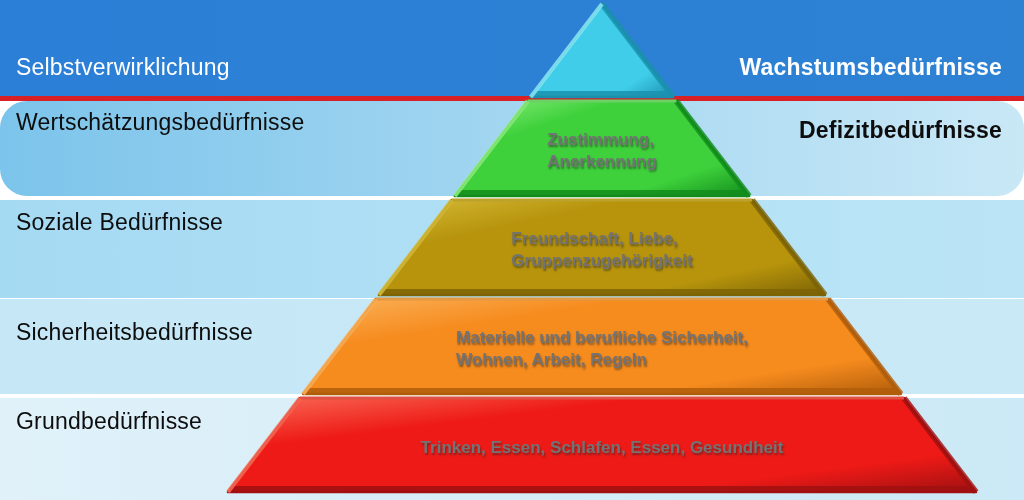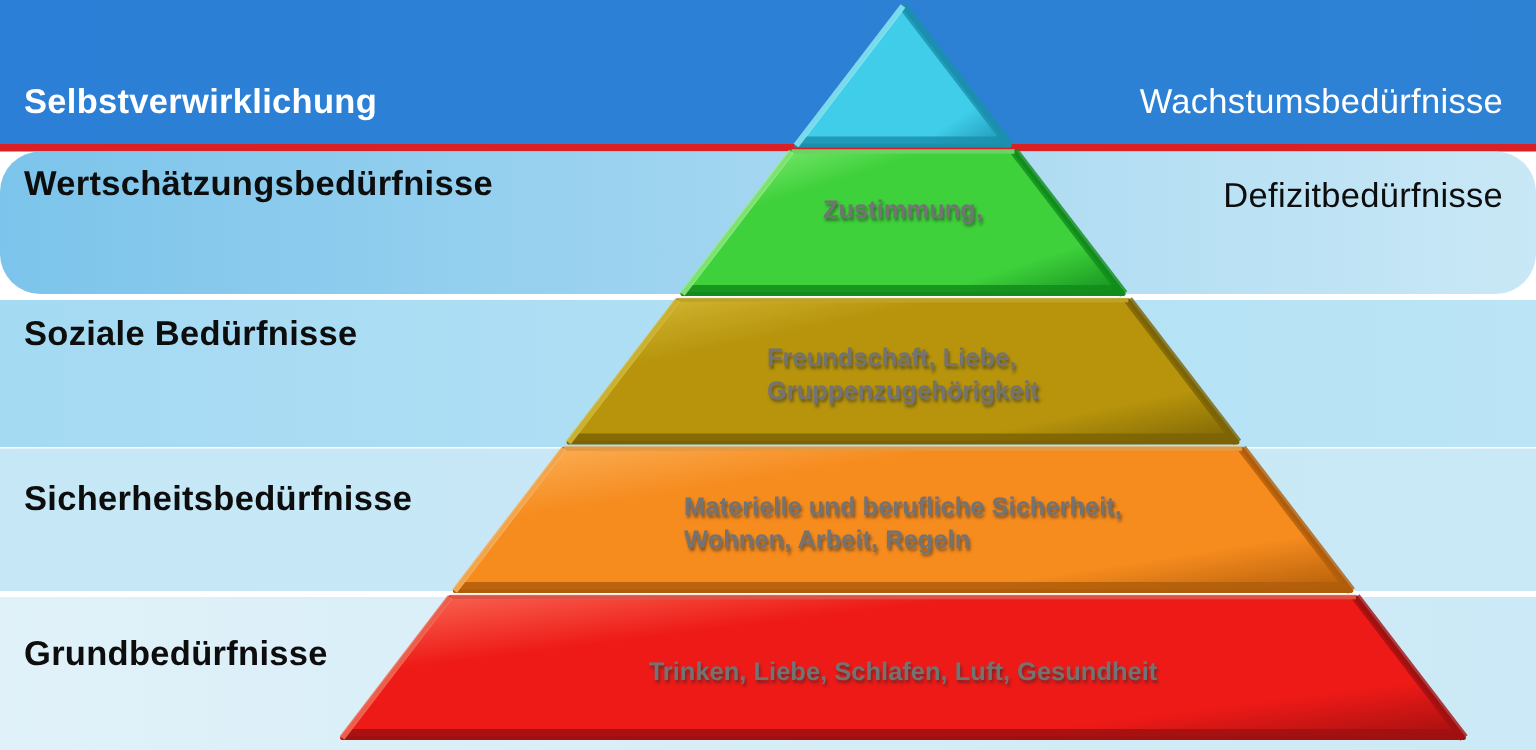--- a/index.html
+++ b/index.html
@@ -4,26 +4,26 @@
 <style>
   html,body{margin:0;padding:0;background:#ffffff;}
   .stage{
     position:relative;width:1024px;height:500px;overflow:hidden;
     background:#ffffff;
     font-family:"Liberation Sans","DejaVu Sans",sans-serif;
   }
   .band{position:absolute;left:0;width:1024px;}
   .band-label-left{
     position:absolute;left:16px;
-    font-weight:bold;font-size:23px;letter-spacing:0.2px;
+    font-weight:normal;font-size:23px;letter-spacing:0.2px;
     white-space:nowrap;
   }
   .band-label-right{
     position:absolute;right:22px;
-    font-weight:normal;font-size:23px;letter-spacing:0.2px;
+    font-weight:bold;font-size:23px;letter-spacing:0.2px;
     white-space:nowrap;text-align:right;
   }
   .divider{position:absolute;left:0;width:1024px;}
   .pyramid-svg{position:absolute;left:0;top:0;pointer-events:none;}
   .pyr-label{
     position:absolute;left:602px;transform:translateX(-50%);
     text-align:left;color:#737373;font-weight:bold;
     font-size:17px;line-height:22px;white-space:nowrap;
     text-shadow:1px 2px 2px rgba(40,40,40,0.55);
   }
@@ -47,21 +47,21 @@
 
   <div class="band" id="band-2" style="top: 200px; height: 98px; background: linear-gradient(90deg, rgb(165, 218, 243), rgb(187, 229, 246));">
     <div class="band-label-left" style="top: 9px; color: rgb(13, 13, 13);">Soziale Bedürfnisse</div>
   </div>
 
   <div class="band" id="band-3" style="top: 299px; height: 95px; background: linear-gradient(90deg, rgb(198, 231, 246), rgb(201, 233, 246));">
     <div class="band-label-left" style="top: 8px; color: rgb(13, 13, 13); margin-top: 12px;">Sicherheitsbedürfnisse</div>
   </div>
 
   <div class="band" id="band-4" style="top: 398px; height: 102px; background: linear-gradient(90deg, rgb(224, 241, 249), rgb(203, 233, 246));">
-    <div class="band-label-left" style="top: 24px; color: rgb(13, 13, 13);">Grundbedürfnisse</div>
+    <div class="band-label-left" style="top: 10px; color: rgb(13, 13, 13);">Grundbedürfnisse</div>
   </div>
 
   <svg class="pyramid-svg" id="pyramid" width="1024" height="500" viewBox="0 0 1024 500">
       <defs>
         <linearGradient id="grad-0" x1="0" y1="0" x2="1" y2="1">
           <stop offset="0" stop-color="#8ce8f4"></stop>
           <stop offset="0.28" stop-color="#3fcde9"></stop>
           <stop offset="0.78" stop-color="#3fcde9"></stop>
           <stop offset="1" stop-color="#1a90ae"></stop>
         </linearGradient>
@@ -121,26 +121,27 @@
         <polygon points="300.04098360655735,398 903.9590163934427,398 976,492 228,492" fill="url(#grad-4)" stroke="#a01010" stroke-width="2.5" stroke-linejoin="round"></polygon>
         <polygon points="232.59836065573768,486 971.4016393442623,486 976,492 228,492" fill="#a01010" opacity="0.85"></polygon>
         <polyline points="903.9590163934427,398 976,492" stroke="#a01010" stroke-width="6" fill="none" opacity="0.8"></polyline>
         <polyline points="300.04098360655735,398 228,492" stroke="#f96d58" stroke-width="4" fill="none" opacity="0.85"></polyline>
         <polyline points="300.04098360655735,398 903.9590163934427,398" stroke="#f96d58" stroke-width="3" fill="none" opacity="0.7"></polyline>
       </g>
     </svg>
 
   <div class="pyr-label" style="top:129px;">
     <div>Zustimmung,</div>
+    <div>Anerkennung</div>
   </div>
   <div class="pyr-label" style="top:327px;">
     <div>Materielle und berufliche Sicherheit,</div>
     <div>Wohnen, Arbeit, Regeln</div>
   </div>
   <div class="pyr-label" style="top:228px;">
     <div>Freundschaft, Liebe,</div>
     <div>Gruppenzugehörigkeit</div>
   </div>
   <div class="pyr-label" style="top:437px;">
-    <div>Trinken, Liebe, Schlafen, Luft, Gesundheit</div>
+    <div>Trinken, Essen, Schlafen, Essen, Gesundheit</div>
   </div>
 
 </div>
 
 </body></html>

